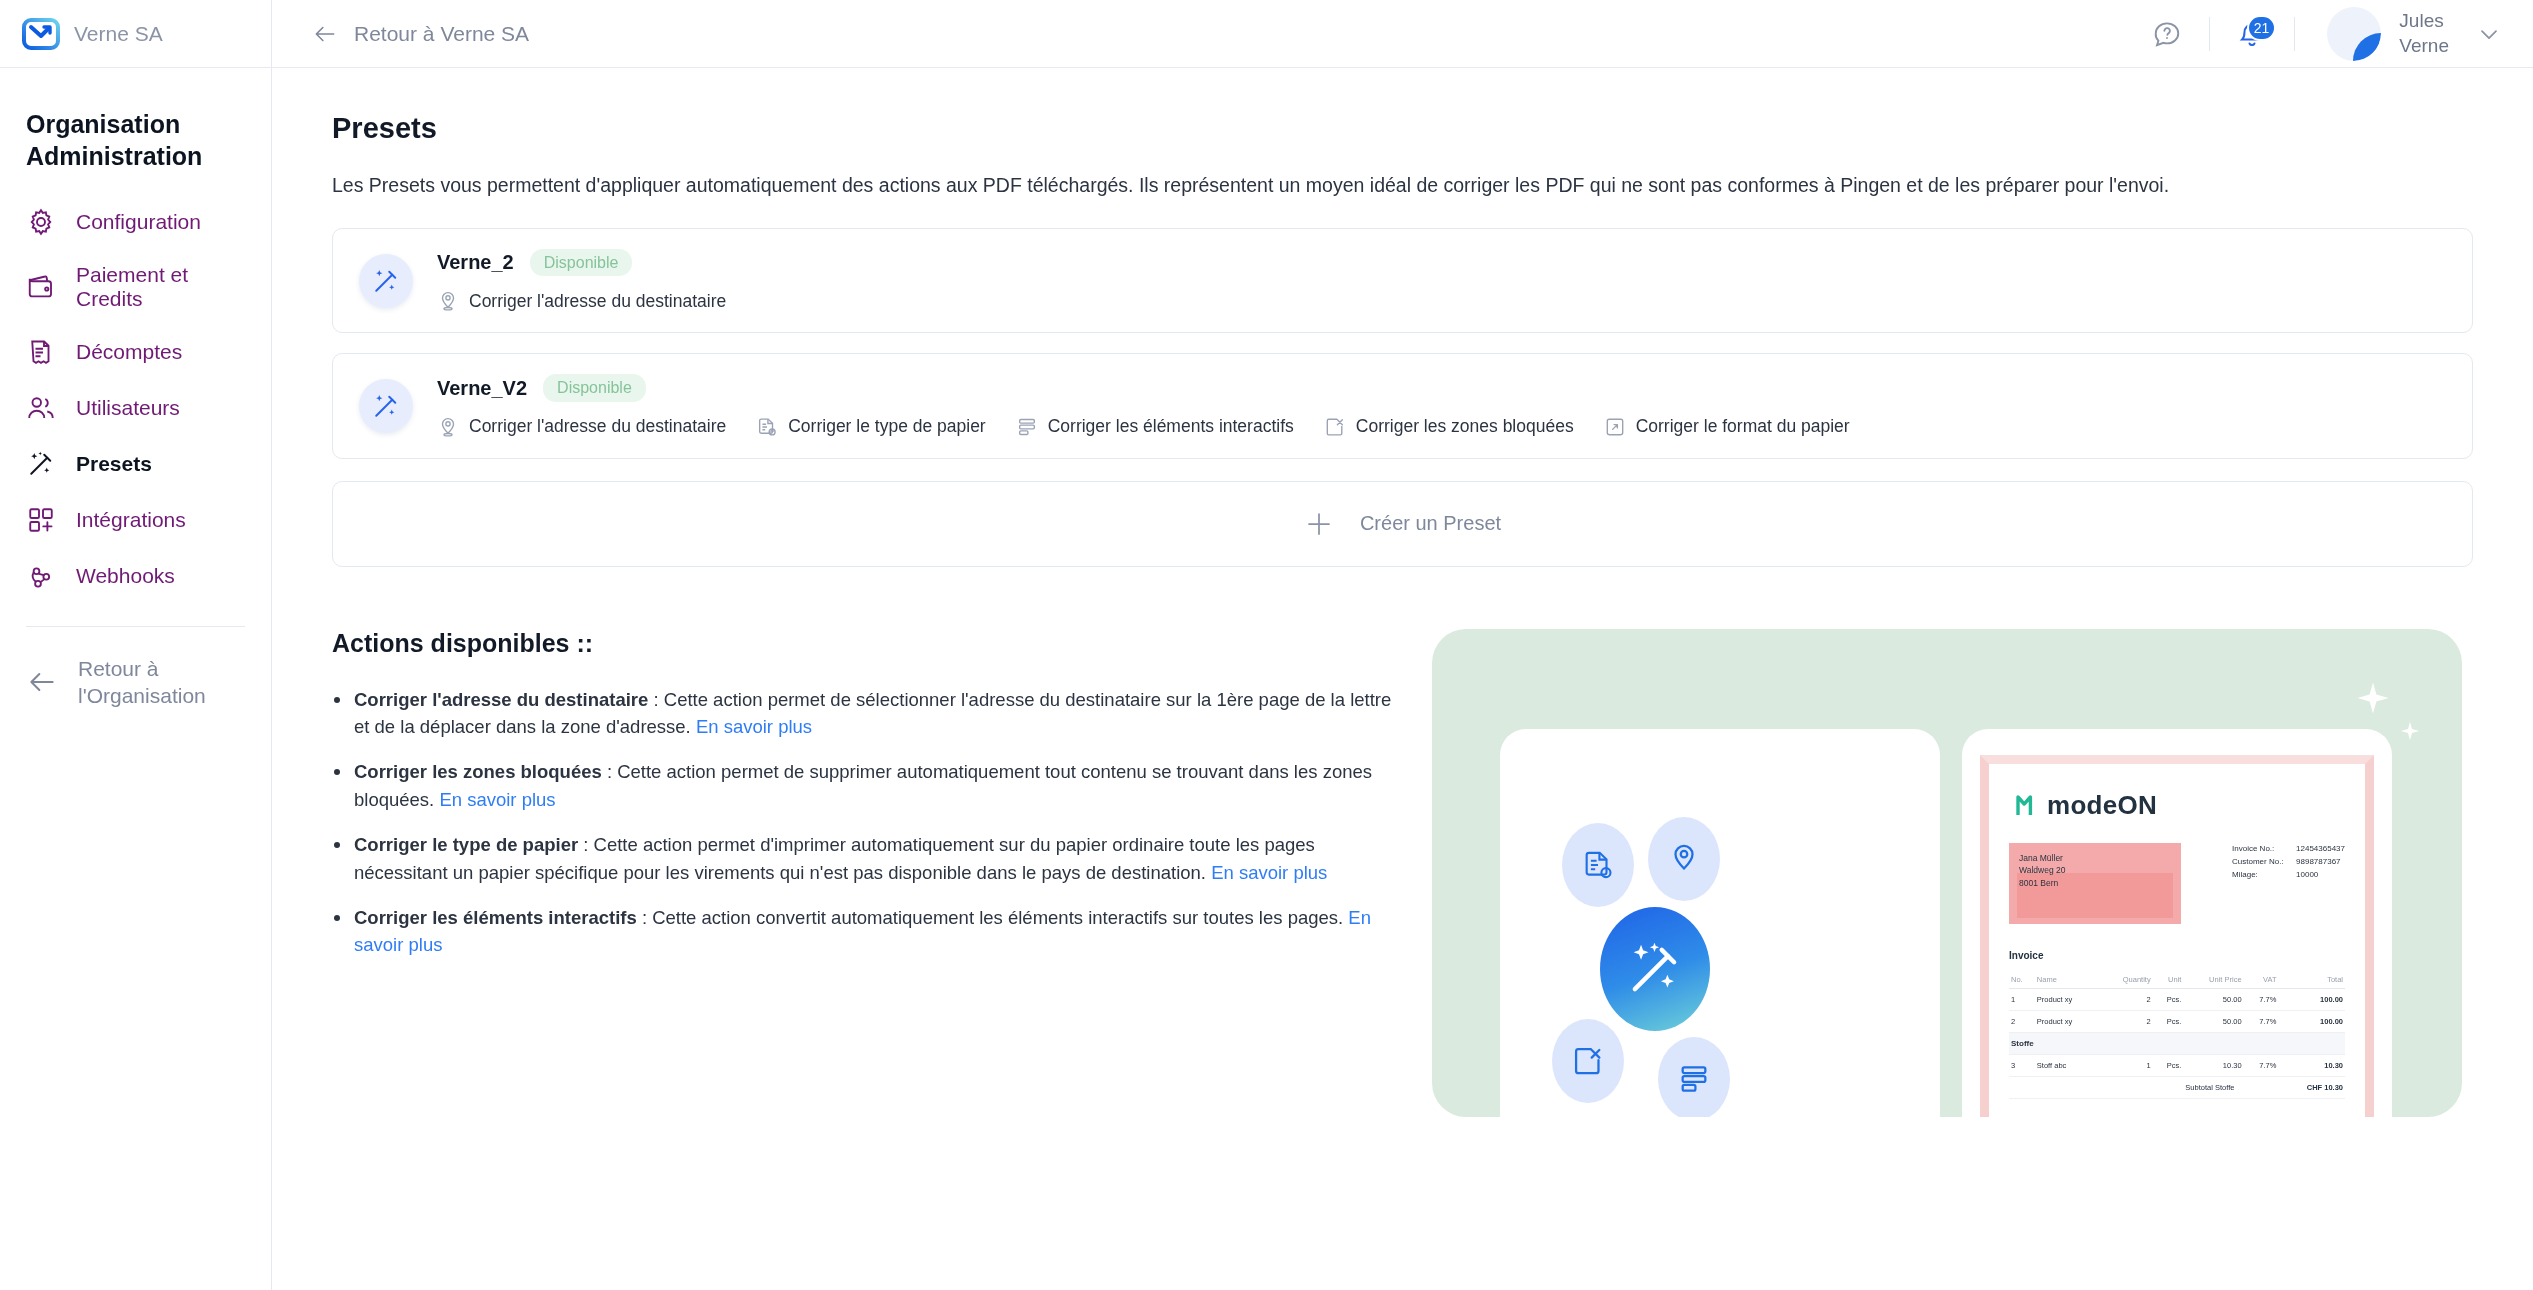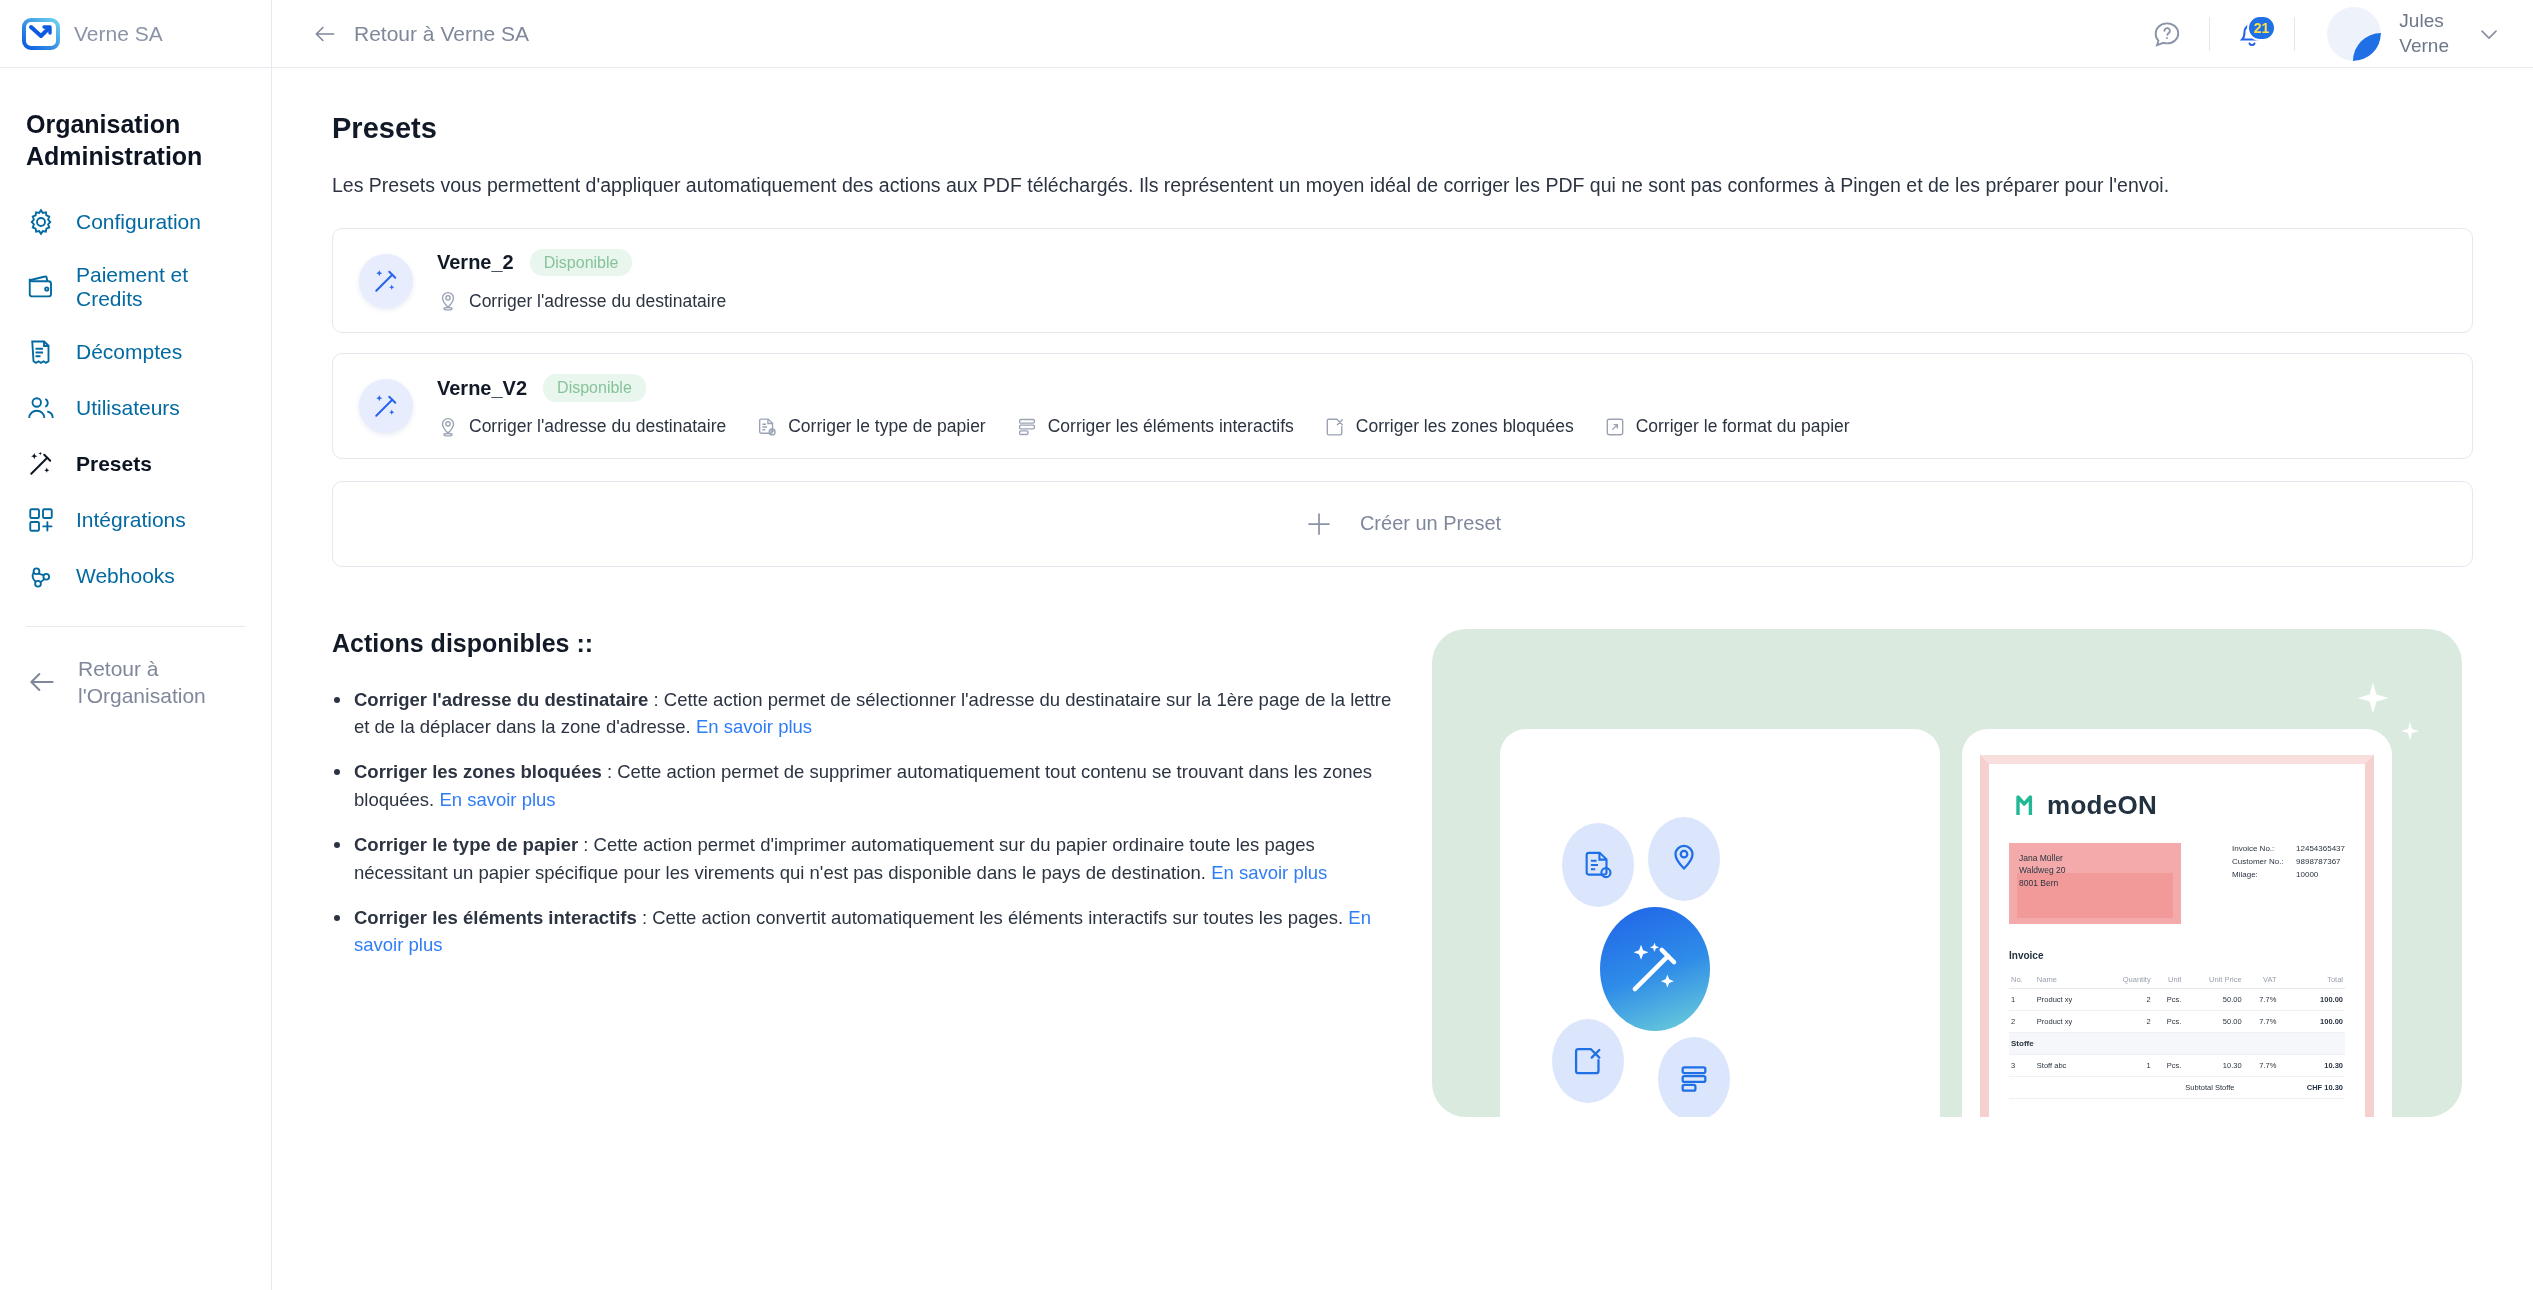--- a/index.html
+++ b/index.html
@@ -29,21 +29,21 @@
 
   .org-title {
     padding: 40px 26px 22px 26px;
     font-size: 25px; font-weight: bold; line-height: 1.28;
     color: #0d1421;
   }
   .nav { display: flex; flex-direction: column; }
   .nav-item {
     display: flex; align-items: center; gap: 20px;
     padding: 13px 26px; cursor: pointer;
-    font-size: 21px; color: #0369a1;
+    font-size: 21px; color: #701a75;
   }
   .nav-item .ic { width: 30px; height: 30px; flex: 0 0 30px; display: block; }
   .nav-item.active { color: #0d1421; font-weight: bold; }
   .nav-item.active .ic { color: #0d1421; }
   .nav-sep { height: 1px; background: #e6e9ef; margin: 22px 26px 0 26px; }
   .nav-back {
     display: flex; align-items: center; gap: 20px;
     padding: 28px 26px; cursor: pointer;
     font-size: 21px; color: #7f879b; line-height: 1.3;
   }
@@ -70,22 +70,22 @@
     width: 56px; height: 44px; display: flex;
     align-items: center; justify-content: center;
     cursor: pointer; position: relative; color: #8b93a7;
   }
   .tb-btn .ic { width: 30px; height: 30px; }
   .tb-divider { width: 1px; height: 34px; background: #e3e7ee; margin: 0 14px; }
   .bell-wrap { position: relative; color: #2563eb; }
   .badge {
     position: absolute; top: -4px; right: -9px;
     min-width: 26px; height: 26px; padding: 0 5px;
-    border-radius: 13px; background: #1f6fe5; color: #fde047;
-    font-size: 14px; font-weight: bold;
+    border-radius: 13px; background: #1f6fe5; color: #ffffff;
+    font-size: 14px; font-weight: normal;
     display: flex; align-items: center; justify-content: center;
     border: 2px solid #fff;
   }
   .user-block {
     display: flex; align-items: center; gap: 18px;
     margin-left: 18px; cursor: pointer;
   }
   .avatar {
     width: 54px; height: 54px; border-radius: 50%;
     background: #eef2fb; overflow: hidden; position: relative;

